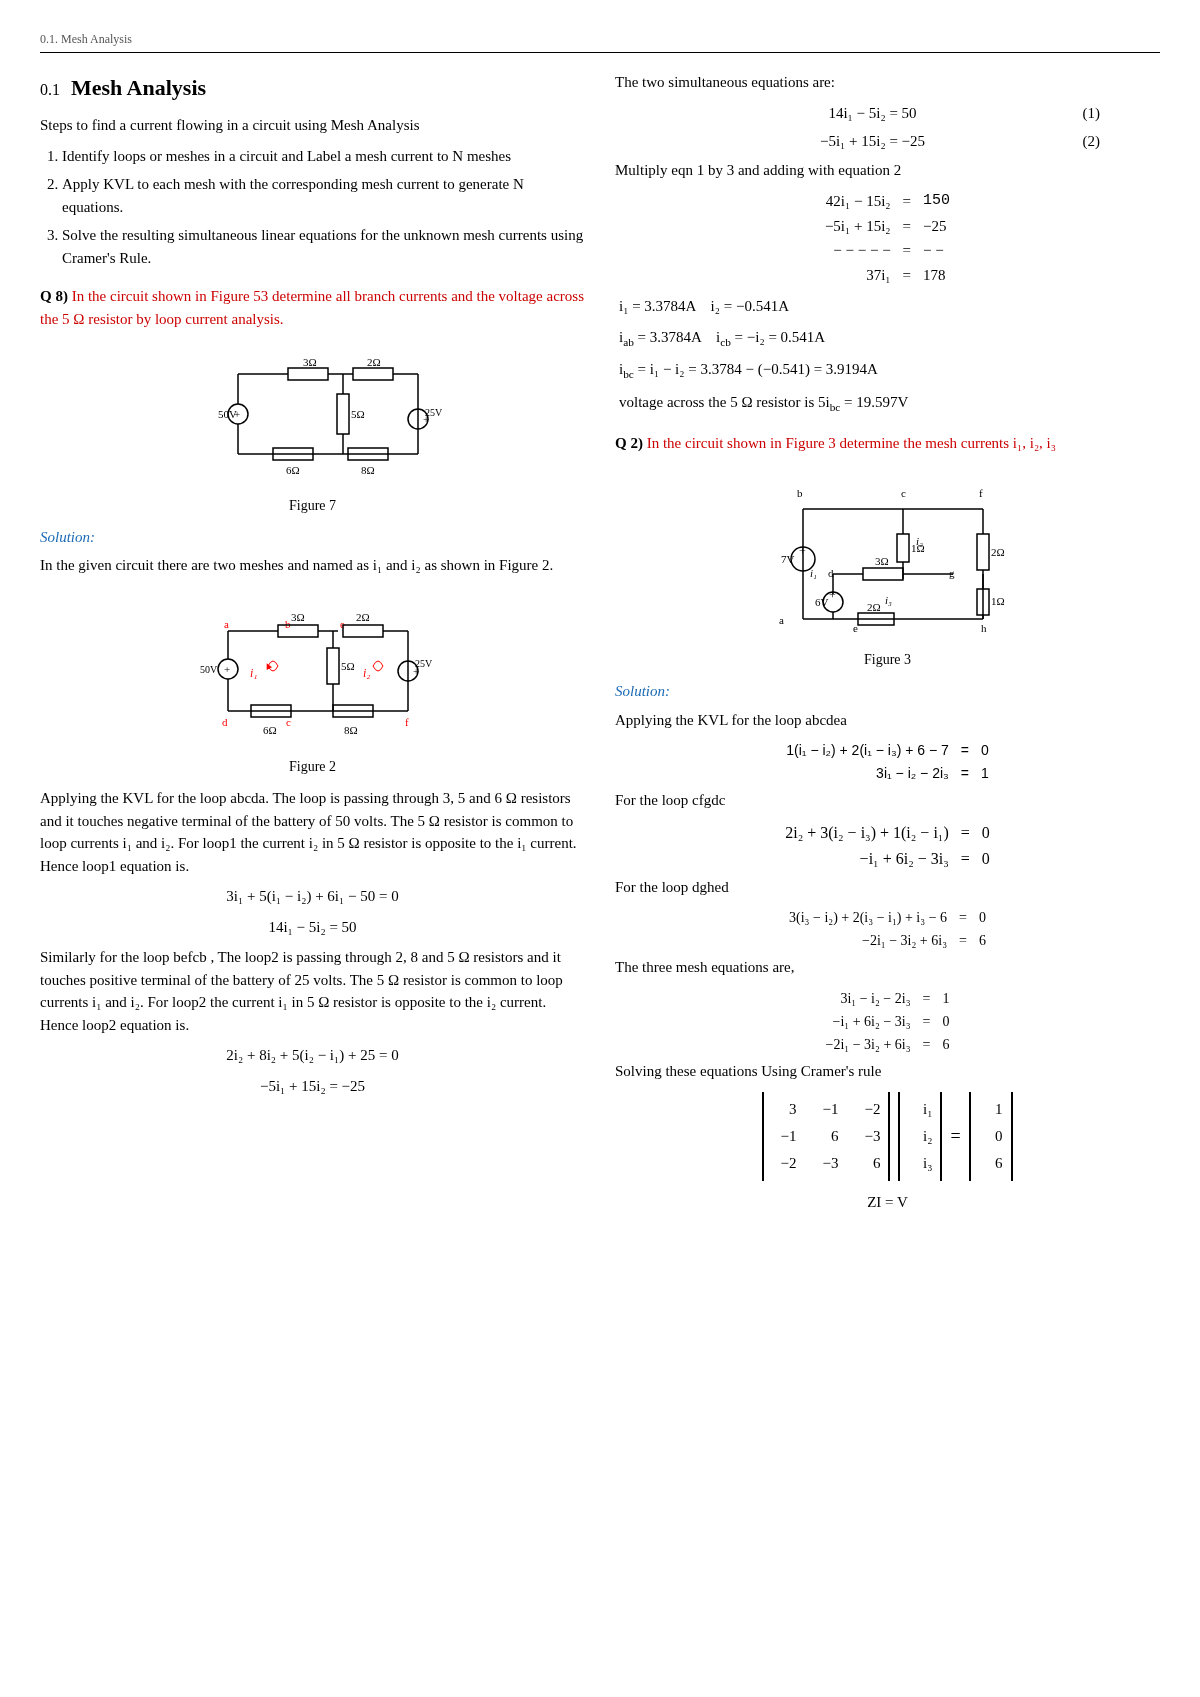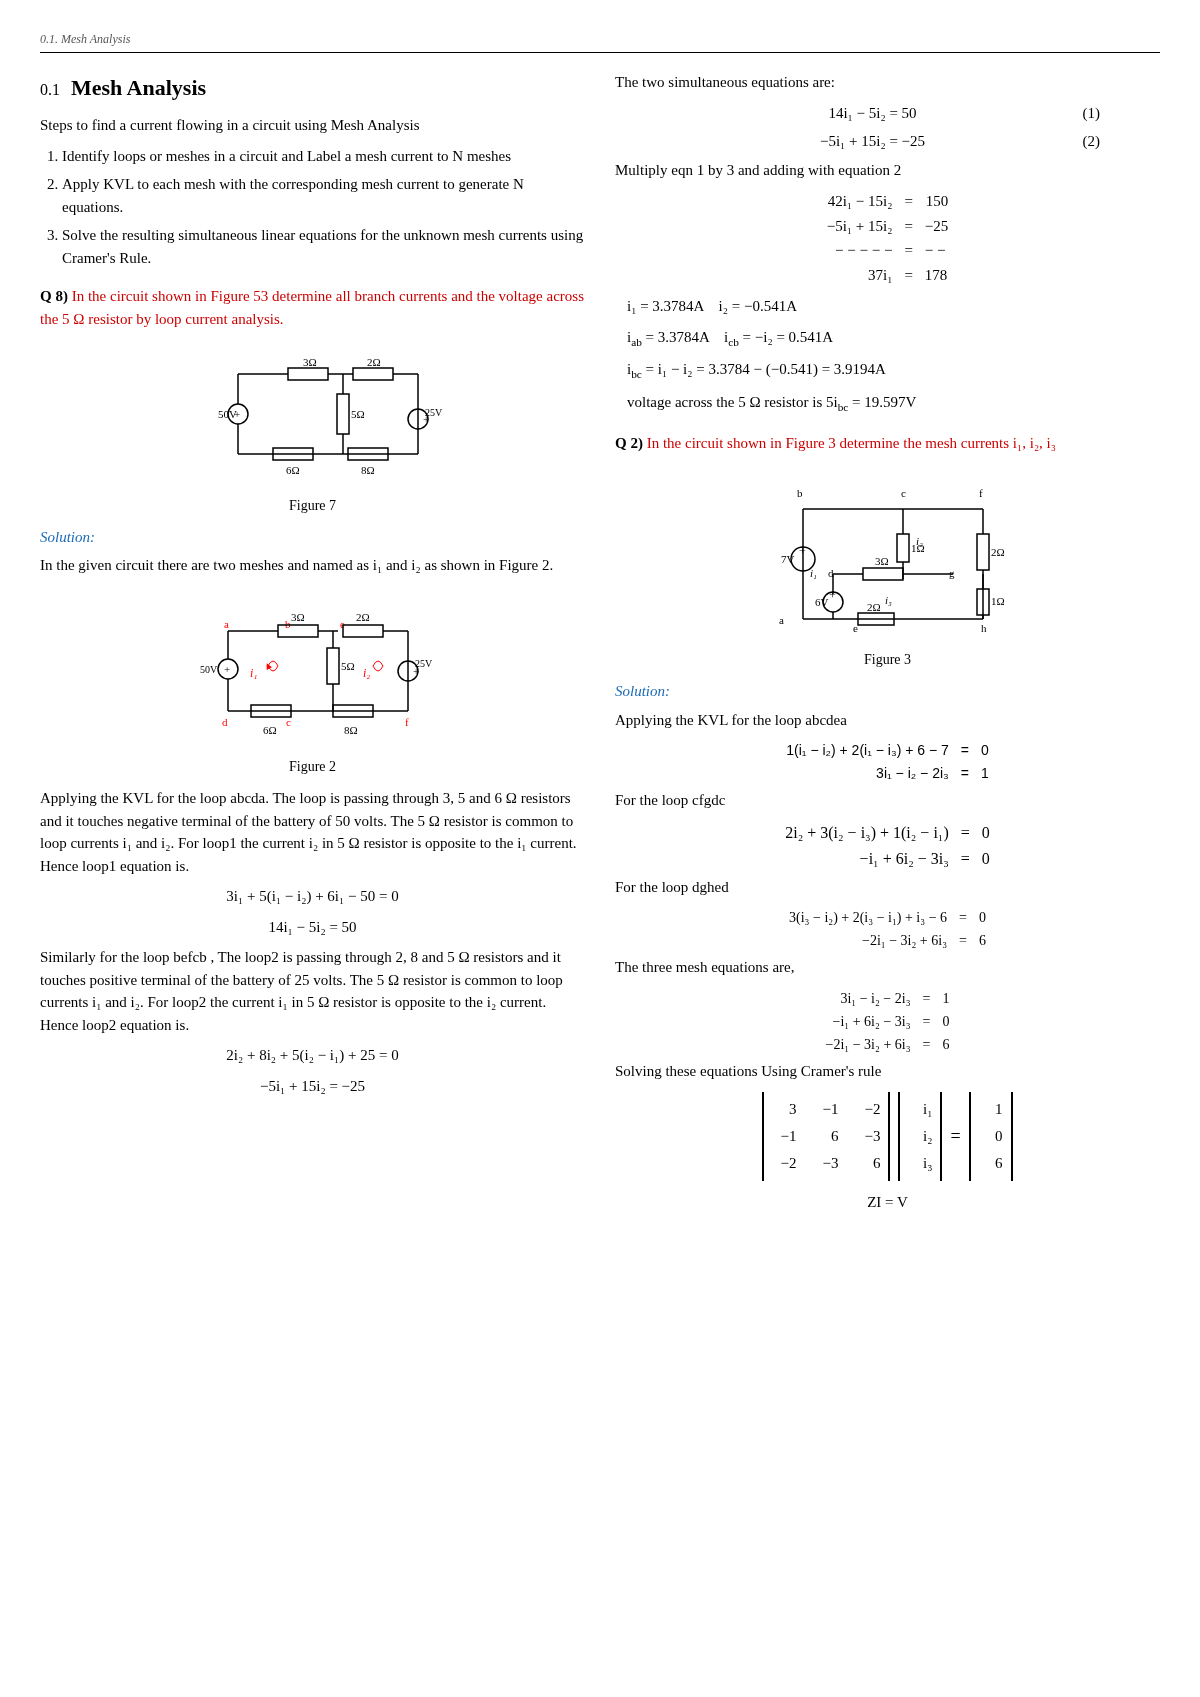--- a/index.html
+++ b/index.html
@@ -11,21 +11,20 @@
       line-height: 1.5;
       padding: 30px 40px;
       max-width: 1200px;
     }
     .page-header {
       border-bottom: 1px solid #000;
       font-size: 12px;
       color: #555;
       padding-bottom: 4px;
       margin-bottom: 18px;
-      font-style: italic;
     }
     .two-col {
       display: grid;
       grid-template-columns: 1fr 1fr;
       gap: 30px;
       align-items: start;
     }
     h1.section-title {
       font-size: 22px;
       font-weight: bold;
@@ -251,42 +250,42 @@
     </div>
 
     <p>Multiply eqn 1 by 3 and adding with equation 2</p>
 
     <div style="text-align:center; margin: 8px 0;">
       <table style="margin:0 auto; border-collapse:collapse; font-family:Georgia,serif;">
         <tbody>
             <tr>
           <td style="text-align:right; padding:1px 6px;">42i₁ − 15i₂</td>
           <td style="text-align:center; padding:1px 6px;">=</td>
-          <td style="text-align:right; padding:1px 6px;">150</td>
+          <td style="text-align:right; padding:1px 6px;font-family:Liberation Mono, monospace;">150</td>
         </tr>
         <tr>
           <td style="text-align:right; padding:1px 6px;">−5i₁ + 15i₂</td>
           <td style="text-align:center; padding:1px 6px;">=</td>
           <td style="text-align:left; padding:1px 6px;">−25</td>
         </tr>
         <tr>
           <td style="text-align:right; padding:1px 6px;">− − − − −</td>
           <td style="text-align:center; padding:1px 6px;">=</td>
           <td style="text-align:left; padding:1px 6px;">− −</td>
         </tr>
         <tr>
           <td style="text-align:right; padding:1px 6px;">37i₁</td>
           <td style="text-align:center; padding:1px 6px;">=</td>
           <td style="text-align:left; padding:1px 6px;">178</td>
         </tr>
       </tbody>
         </table>
     </div>
 
-    <div style="margin: 8px 12px;">
+    <div style="margin: 8px 4px;">
       <p>i₁ = 3.3784A &nbsp;&nbsp; i₂ = −0.541A</p>
       <p>i<sub>ab</sub> = 3.3784A &nbsp;&nbsp; i<sub>cb</sub> = −i₂ = 0.541A</p>
       <p>i<sub>bc</sub> = i₁ − i₂ = 3.3784 − (−0.541) = 3.9194A</p>
       <p>voltage across the 5 Ω resistor is 5i<sub>bc</sub> = 19.597V</p>
     </div>
 
     <p style="margin-top:16px;">
       <strong>Q 2)</strong>
       <span class="red">In the circuit shown in Figure 3 determine the mesh currents i₁, i₂, i₃</span>
     </p>

